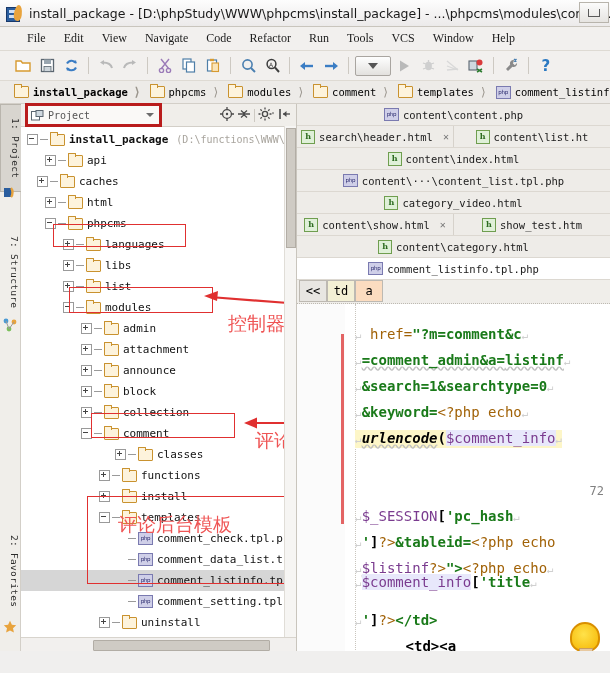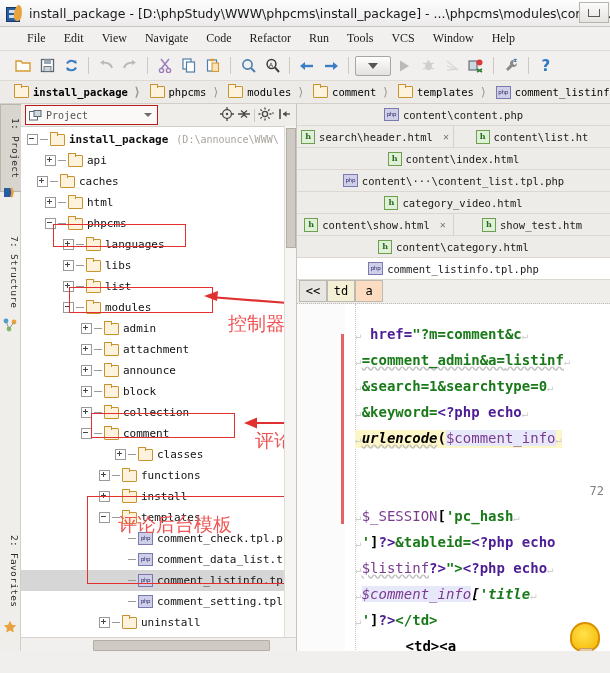--- a/index.html
+++ b/index.html
@@ -101,21 +101,21 @@
   .project{
     width:275px;flex:0 0 auto;background:#fff;border-right:1px solid #c9c5bd;
     display:flex;flex-direction:column;position:relative;
   }
   .proj-head{
     height:22px;display:flex;align-items:center;background:#f0eeea;
     border-bottom:1px solid #d3cfc8;padding-left:4px;
   }
   .proj-title{
     display:flex;align-items:center;width:128px;height:18px;
-    border:1px solid #b91c1c;background:#faf9f7;padding-left:3px;
+    border:3px solid #b91c1c;background:#faf9f7;padding-left:3px;
   }
   .proj-title span.lbl{font-family:"DejaVu Sans Mono",monospace;font-size:10px;color:#555;margin-left:4px;}
   .caret{margin-left:auto;margin-right:5px;width:0;height:0;border-left:4px solid transparent;border-right:4px solid transparent;border-top:4px solid #6c6c6c;}
   .proj-tools{margin-left:auto;display:flex;align-items:center;gap:3px;padding-right:4px;}
 
   .tree{flex:1;overflow:hidden;position:relative;background:#fff;padding-top:2px;}
   .row{
     height:21px;display:flex;align-items:center;white-space:nowrap;position:relative;
     font-family:"DejaVu Sans Mono",monospace;font-size:11px;color:#111;
   }
@@ -178,21 +178,21 @@
   .gutter{position:absolute;left:0;top:0;bottom:0;width:48px;background:#fbfbfb;border-right:1px solid #e8e6e2;}
   .gutter-num{
     position:absolute;right:6px;font-family:"DejaVu Sans Mono",monospace;font-size:12px;color:#808080;
   }
   .fold{position:absolute;left:48px;top:0;bottom:0;width:10px;border-right:1px dotted #c9c5bd;background:#fff;}
   .redbar{position:absolute;left:44px;width:3px;background:#e36464;}
   .cline{
     position:absolute;left:58px;white-space:nowrap;
     font-family:"DejaVu Sans Mono",monospace;font-size:14px;line-height:16px;letter-spacing:0px;
   }
-  .k{color:#4c1d95;font-weight:bold;}       
+  .k{color:#a16207;font-weight:normal;}       
   .s{color:#1a7a1a;font-weight:bold;}       
   .p{color:#000000;font-weight:bold;}       
   .v{color:#7a3b8f;}                        
   .hl-y{background:#fdf6c8;}
   .hl-b{background:#e8e8fb;}
   .wav{text-decoration:underline wavy #c0c0c0;}
   .eol{color:#d0d0d0;font-size:11px;}
   .bulb{
     position:absolute;width:26px;height:26px;border-radius:50% 50% 42% 42%;
     background:radial-gradient(circle at 45% 40%,#ffe24a,#f5b400);border:2px solid #d98f00;
@@ -463,21 +463,21 @@
         </div>
       </div>
 
       <div class="tree">
 
         <div class="row" style="padding-left:6px;">
           <span class="toggle"></span>
             <span class="dash"></span>
           <span class="folder-ico"></span>
           <span style="font-weight:bold;">install_package</span>
-          <span class="lbl-dim">(D:\announce\WWW\</span>
+          <span class="lbl-dim">(D:\functions\WWW\</span>
         </div>
 
         <div class="row" style="padding-left:24px;">
           <span class="toggle plus"></span>
             <span class="dash"></span>
           <span class="folder-ico"></span>
           <span>api</span>
         </div>
 
         <div class="row" style="padding-left:16px;">
@@ -760,21 +760,21 @@
         <div class="gutter-num" style="top:180px;">72</div>
 
         <div class="cline" style="top:22px;"><span class="eol">↵</span><span class="k">&nbsp;href=</span><span class="s">"?m=comment&amp;c</span><span class="eol">↵</span></div>
         <div class="cline" style="top:48px;"><span class="eol">↵</span><span class="s wav">=comment_admin&amp;a=</span><span class="s wav" style="color:#1a7a1a;">listinf</span><span class="eol">↵</span></div>
         <div class="cline" style="top:74px;"><span class="eol">↵</span><span class="s">&amp;search=1&amp;searchtype=0</span><span class="eol">↵</span></div>
         <div class="cline" style="top:100px;"><span class="eol">↵</span><span class="s">&amp;keyword=</span><span class="k">&lt;?php echo</span><span class="eol">↵</span></div>
         <div class="cline hl-y" style="top:126px;"><span class="eol">↵</span><span class="p wav" style="font-style:italic;">urlencode</span><span class="p">(</span><span class="v hl-b">$comment_info</span><span class="eol">↵</span></div>
         <div class="cline" style="top:204px;"><span class="eol">↵</span><span class="v">$_SESSION</span><span class="p">[</span><span class="s">'pc_hash</span><span class="eol">↵</span></div>
         <div class="cline" style="top:230px;"><span class="eol">↵</span><span class="s">'</span><span class="p">]</span><span class="k">?&gt;</span><span class="s">&amp;tableid=</span><span class="k">&lt;?php echo</span></div>
         <div class="cline" style="top:256px;"><span class="eol">↵</span><span class="v wav">$listinf</span><span class="k">?&gt;</span><span class="s">"&gt;</span><span class="k">&lt;?php echo</span><span class="eol">↵</span></div>
-        <div class="cline" style="top:282px;font-style:italic;"><span class="eol">↵</span><span class="v hl-b">$comment_info</span><span class="p">[</span><span class="s">'title</span><span class="eol">↵</span></div>
+        <div class="cline" style="top:270px;"><span class="eol">↵</span><span class="v hl-b">$comment_info</span><span class="p">[</span><span class="s">'title</span><span class="eol">↵</span></div>
         <div class="cline" style="top:308px;"><span class="eol">↵</span><span class="s">'</span><span class="p">]</span><span class="k">?&gt;</span><span class="s">&lt;/td&gt;</span></div>
         <div class="cline" style="top:334px;"><span class="p">&nbsp;&nbsp;&nbsp;&nbsp;&nbsp;&nbsp;&lt;td&gt;&lt;a</span></div>
 
         <div class="bulb" style="right:10px;top:318px;"></div>
       </div>
     </div>
   </div>
 </div>
 
 </body></html>

